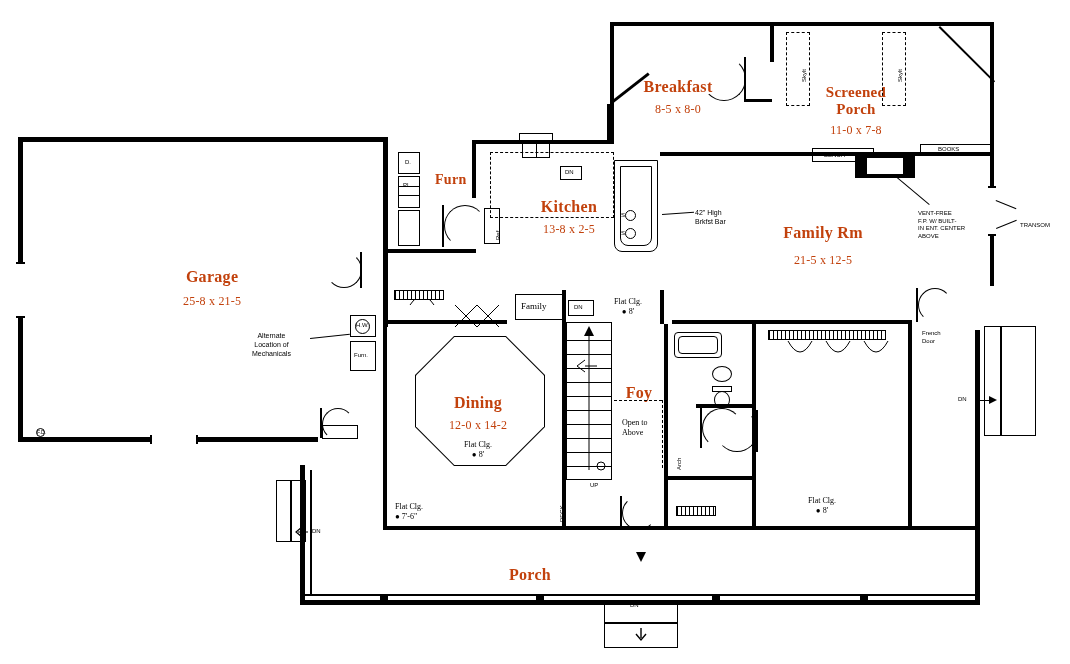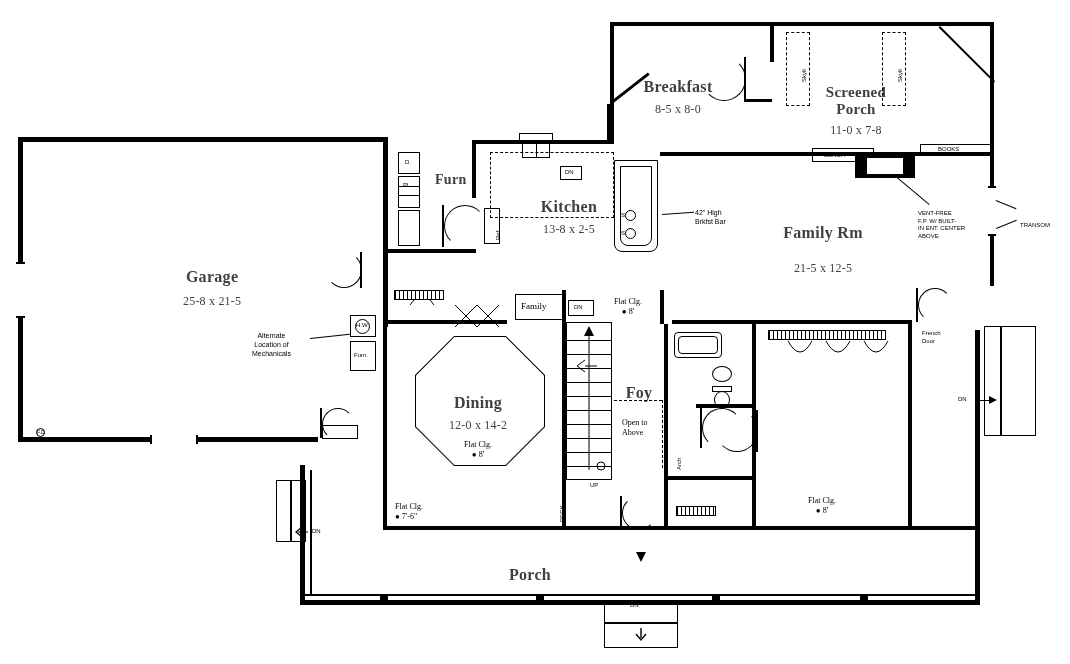--- a/index.html
+++ b/index.html
@@ -1,21 +1,21 @@
 <!DOCTYPE html>
 <html><head>
 <meta charset="utf-8">
 <style>
   html,body{margin:0;padding:0;background:#ffffff;}
   body{font-family:"Liberation Sans", sans-serif;}
   #plan{position:relative;width:1070px;height:664px;background:#ffffff;overflow:hidden;}
   .wall{position:absolute;background:#000000;}
   .thin{position:absolute;background:#000000;}
   .outline{position:absolute;border:1px solid #000;box-sizing:border-box;}
-  .room-label{position:absolute;text-align:center;color:#404040;line-height:1.15;white-space:nowrap;}
+  .room-label{position:absolute;text-align:center;color:#c2410c;line-height:1.15;white-space:nowrap;}
   .rname{font-size:16px;font-weight:bold;font-family:"Liberation Serif", serif;letter-spacing:.3px;}
   .rdim{font-size:12px;font-family:"Liberation Serif", serif;letter-spacing:.2px;}
   .tiny{position:absolute;font-size:7px;font-family:"Liberation Sans", sans-serif;color:#000;line-height:1.25;white-space:nowrap;}
   .tiny6{position:absolute;font-size:6px;font-family:"Liberation Sans", sans-serif;color:#000;line-height:1.25;white-space:nowrap;}
   .tiny8{position:absolute;font-size:8px;font-family:"Liberation Serif", serif;color:#000;line-height:1.2;white-space:nowrap;}
   .vert{transform-origin:left top;}
   .hatch{position:absolute;background:repeating-linear-gradient(90deg,#000 0 1px,#fff 1px 4px);border:1px solid #000;box-sizing:border-box;}
   .dash{position:absolute;border:1px dashed #000;box-sizing:border-box;}
   .dashline-h{position:absolute;border-top:1px dashed #000;}
   .dashline-v{position:absolute;border-left:1px dashed #000;}
@@ -148,21 +148,21 @@
   <div class="outline" style="left:812px;top:148px;width:62px;height:14px;"></div>
   <div class="tiny6" style="left:824px;top:152px;">BENCH</div>
   <div class="outline" style="left:920px;top:144px;width:74px;height:12px;"></div>
   <div class="tiny6" style="left:938px;top:146px;">BOOKS</div>
 
   <div class="wall" style="left:990px;top:156px;width:4px;height:130px;"></div>
   <div class="wall" style="left:660px;top:152px;width:114px;height:4px;"></div>
   <div class="wall" style="left:672px;top:320px;width:240px;height:4px;"></div>
   <div class="room-label" style="left:823px;top:224px;transform:translateX(-50%);">
     <div class="rname">Family Rm</div>
-    <div class="rdim" style="margin-top:20px;">21-5 x 12-5</div>
+    <div class="rdim" style="margin-top:12px;">21-5 x 12-5</div>
   </div>
 
   <div class="outline" style="left:855px;top:152px;width:60px;height:26px;background:#000;"></div>
   <div class="outline" style="left:866px;top:157px;width:38px;height:18px;background:#fff;"></div>
   <div class="lin" style="left:896px;top:176px;width:44px;transform:rotate(40deg);"></div>
   <div class="tiny6" style="left:918px;top:210px;">
     <div>VENT-FREE</div>
     <div>F.P. W/ BUILT-</div>
     <div>IN ENT. CENTER</div>
     <div>ABOVE</div>

